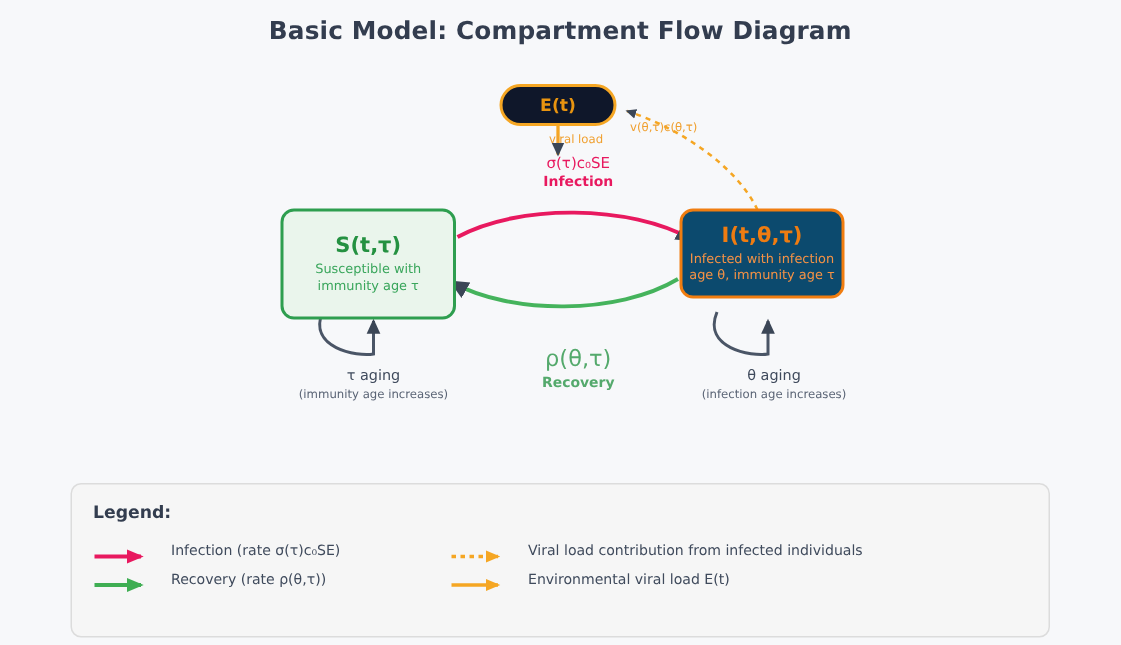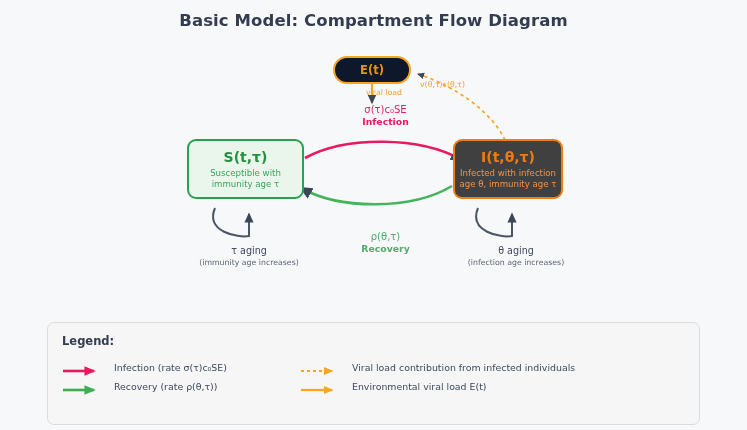--- a/index.html
+++ b/index.html
@@ -55,42 +55,42 @@
     border-radius: 14px;
   }
   .node-e .node-title {
     font-size: 11.5px;
     font-weight: bold;
     color: #e89410;
   }
 
   .node-s {
     left: 187px; top: 139px;
-    width: 117px; height: 60px;
+    width: 117px; height: 74px;
     border: 2px solid #2e9e4f;
     background: #eaf5ec;
     border-radius: 9px;
   }
   .node-s .node-title {
     font-size: 14px;
     font-weight: bold;
     color: #249141;
     margin-bottom: 3px;
   }
   .node-s .node-sub {
     font-size: 8.6px;
     color: #3aa65c;
     line-height: 1.25;
   }
 
   .node-i {
     left: 453px; top: 139px;
     width: 110px; height: 60px;
     border: 2px solid #f07d10;
-    background: #404040;
+    background: #0c4a6e;
     border-radius: 9px;
     overflow: hidden;
   }
   .node-i .node-title {
     font-size: 14px;
     font-weight: bold;
     color: #ef7c11;
     margin-bottom: 3px;
   }
   .node-i .node-sub {
@@ -113,21 +113,21 @@
     color: #e8195f;
   }
   .lbl-infection .rate { font-size: 10px; display: block; }
   .lbl-infection .name { font-size: 9.3px; font-weight: bold; display: block; }
 
   .lbl-recovery {
     left: 313px; top: 230px;
     width: 145px;
     color: #54a96c;
   }
-  .lbl-recovery .rate { font-size: 10px; display: block; }
+  .lbl-recovery .rate { font-size: 15px; display: block; }
   .lbl-recovery .name { font-size: 9.3px; font-weight: bold; display: block; }
 
   .lbl-viral-load {
     left: 366px; top: 88px;
     font-size: 7.8px;
     color: #f0a030;
     text-align: center;
   }
   .lbl-viral-contrib {
     left: 420px; top: 80px;

